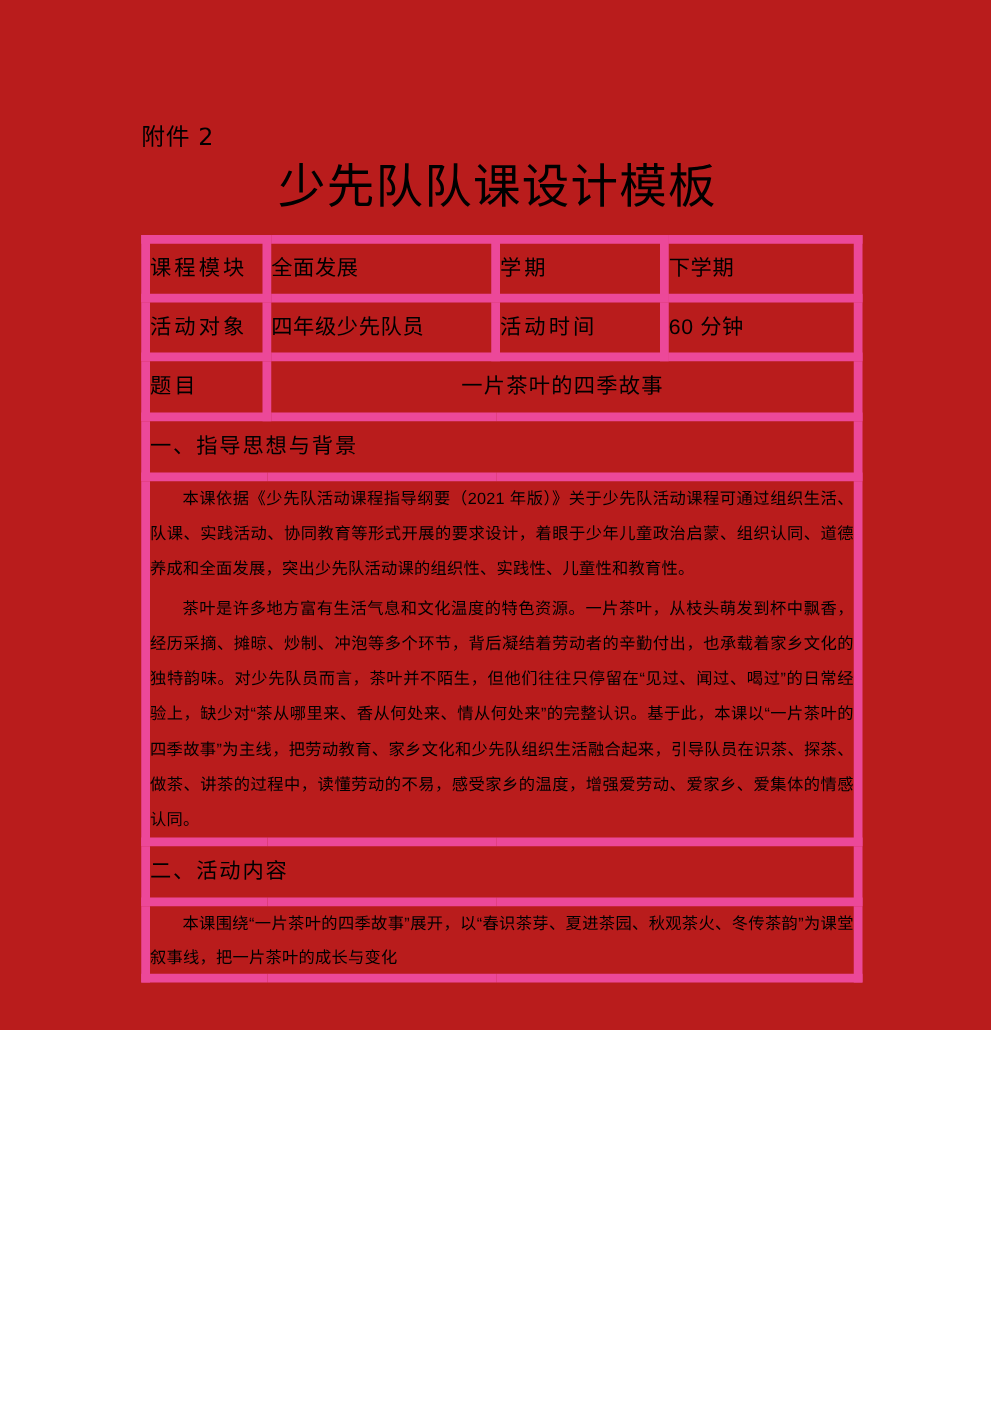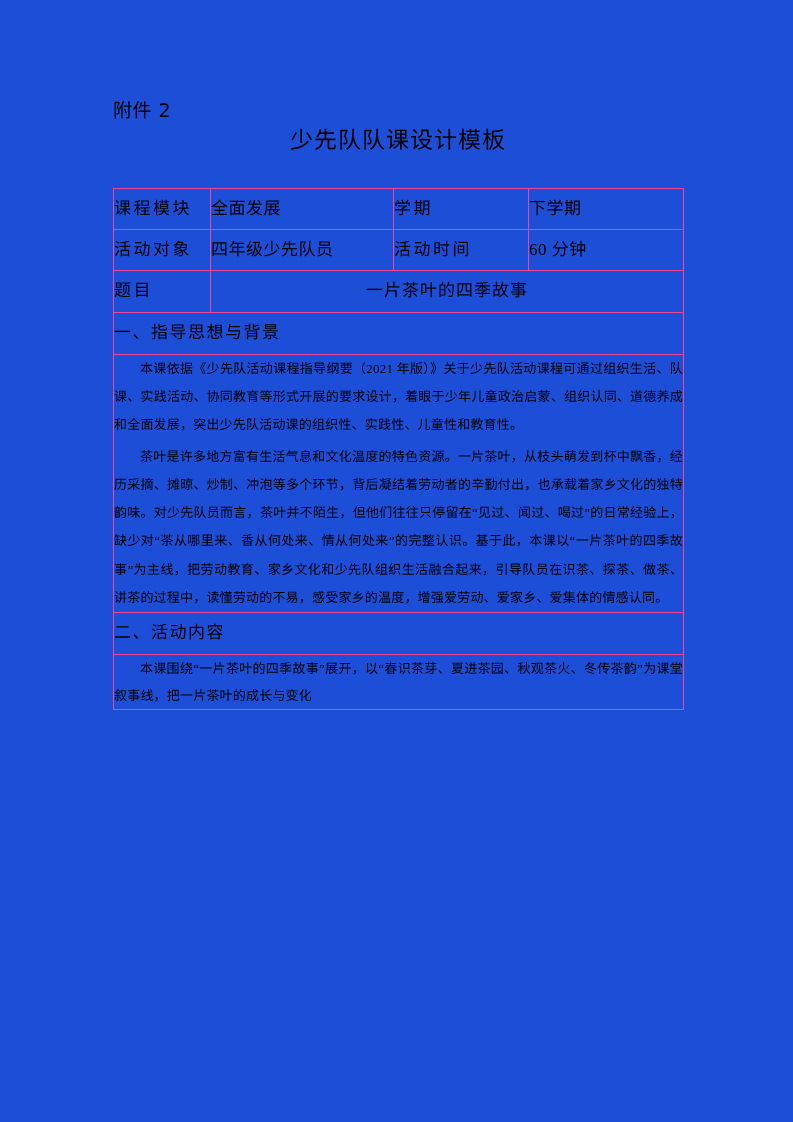--- a/index.html
+++ b/index.html
@@ -14,22 +14,22 @@
     font-family: "DejaVu Serif", "Liberation Serif", serif;
     color: #000000;
     overflow: hidden;
   }
 
   .page {
     position: absolute;
     left: 0;
     top: 0;
     width: 793px;
-    height: 1122px;
-    background: #1d4ed8;
+    height: 824px;
+    background: #b91c1c;
   }
 
   
   .attachment-label {
     position: absolute;
     left: 113px;
     top: 101px;
     font-family: "DejaVu Sans", "Liberation Sans", sans-serif;
     font-size: 19px;
     letter-spacing: 0.5px;
@@ -37,40 +37,40 @@
     white-space: nowrap;
   }
 
   .doc-title {
     position: absolute;
     left: 113px;
     top: 126px;
     width: 570px;
     text-align: center;
     font-family: "DejaVu Sans", "Liberation Sans", sans-serif;
-    font-size: 23px;
+    font-size: 38px;
     letter-spacing: 1px;
     line-height: 1.25;
     white-space: nowrap;
   }
 
   
   .doc-table {
     position: absolute;
     left: 113px;
     top: 188px;
     width: 570px;
     border-collapse: collapse;
     table-layout: fixed;
   }
   .doc-table td {
-    border: 1px solid #ec4899;
+    border: 7px solid #ec4899;
     padding: 0;
     vertical-align: middle;
-    font-family: Liberation Serif, serif;
+    font-family: Liberation Sans, sans-serif;
     font-size: 17px;
     line-height: 1.35;
   }
 
   .cell-pad {
     padding: 8px 9px;
   }
 
   .col-label   { width: 97px; }
   .col-value1  { width: 183px; }

